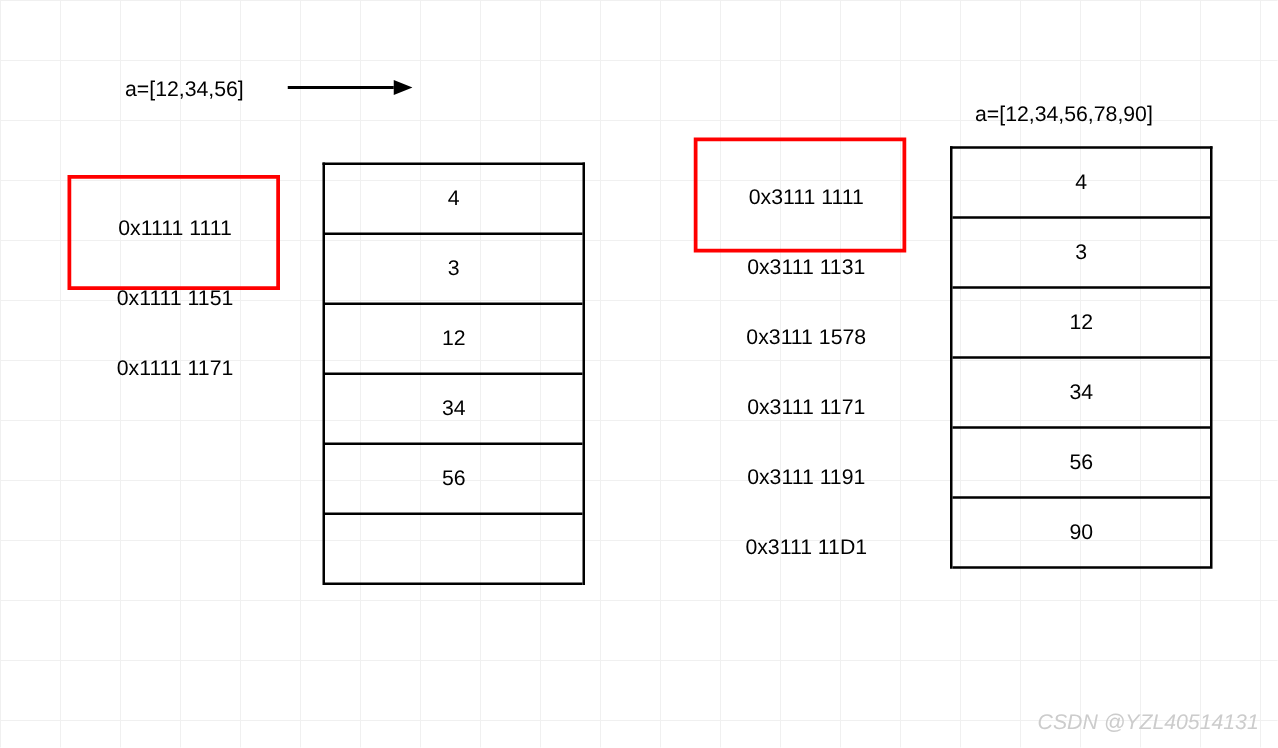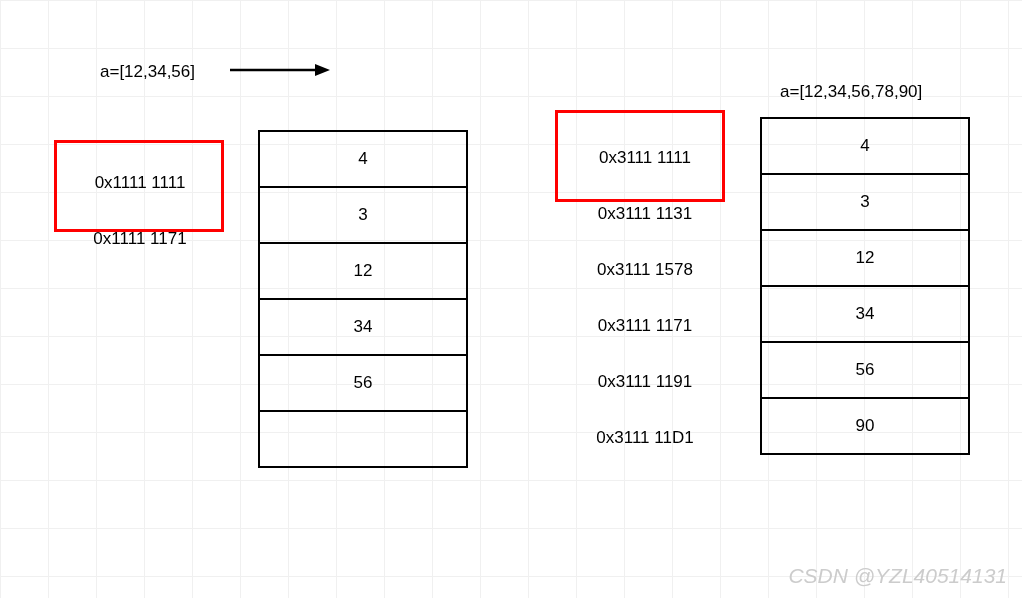--- a/index.html
+++ b/index.html
@@ -92,38 +92,39 @@
       border-bottom: 2px solid #000;
       display: flex;
       align-items: center;
       justify-content: center;
     }
     .watermark {
       position: absolute;
       bottom: 10px;
       right: 15px;
       color: #ccc;
-      font-size: 21px;
+      font-size: 17px;
       font-style: italic;
     }
   </style>
 </head>
 <body>
 
 <div class="label title-left">a=[12,34,56]</div>
 
 <svg class="arrow" width="100" height="20">
   <line x1="0" y1="10" x2="85" y2="10" stroke="#000" stroke-width="2.5"></line>
   <polygon points="85,4 100,10 85,16" fill="#000"></polygon>
 </svg>
 
 <div class="label title-right">a=[12,34,56,78,90]</div>
 
 <div class="addr-col addr-col-left">
   <div class="addr">0x1111 1111</div>
+  <div class="addr">0x1111 1151</div>
   <div class="addr">0x1111 1171</div>
 </div>
 
 <div class="redbox redbox-left"></div>
 
 <div class="stack stack-left">
   <div class="cell">4</div>
   <div class="cell">3</div>
   <div class="cell">12</div>
   <div class="cell">34</div>

